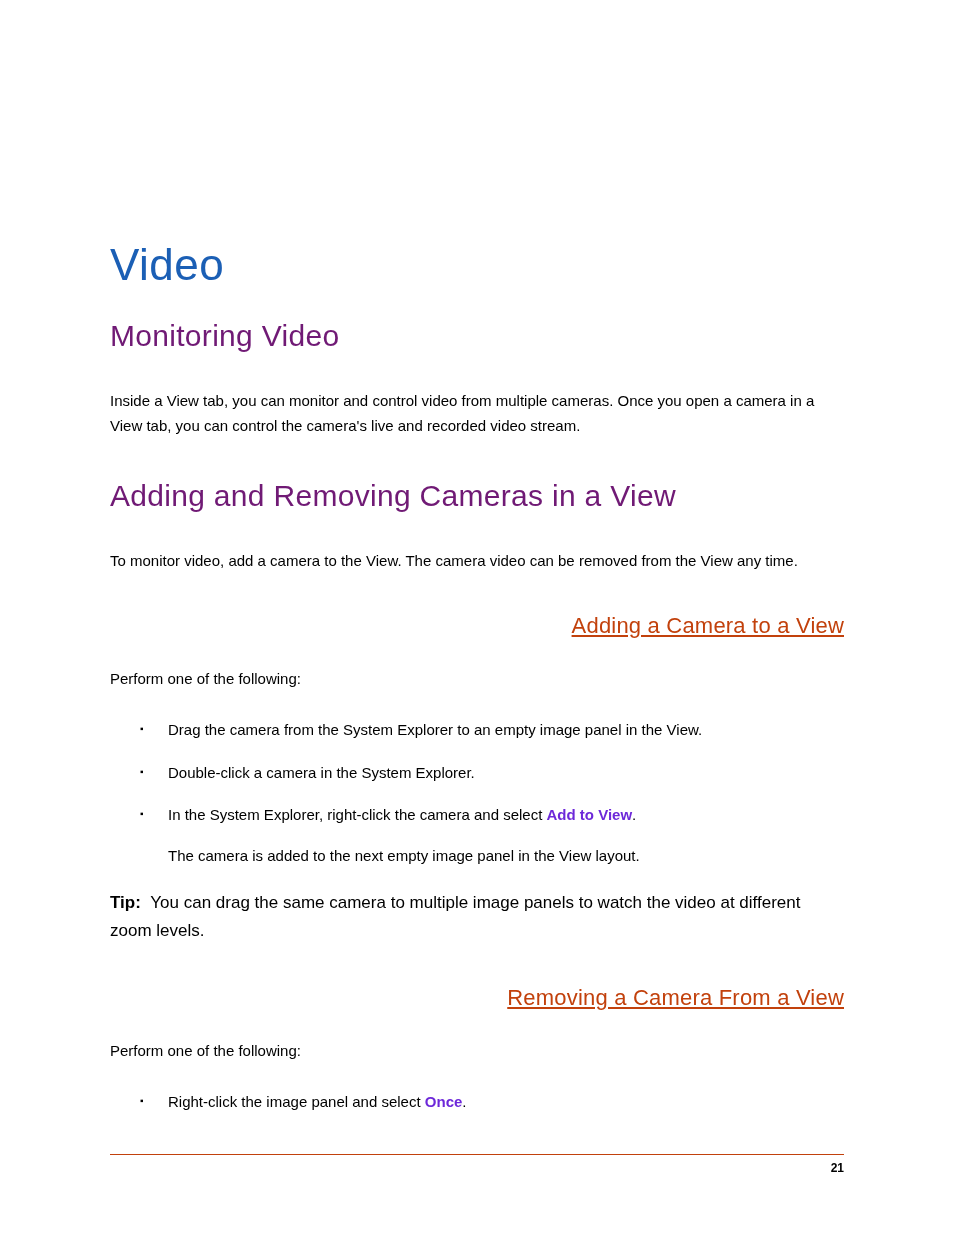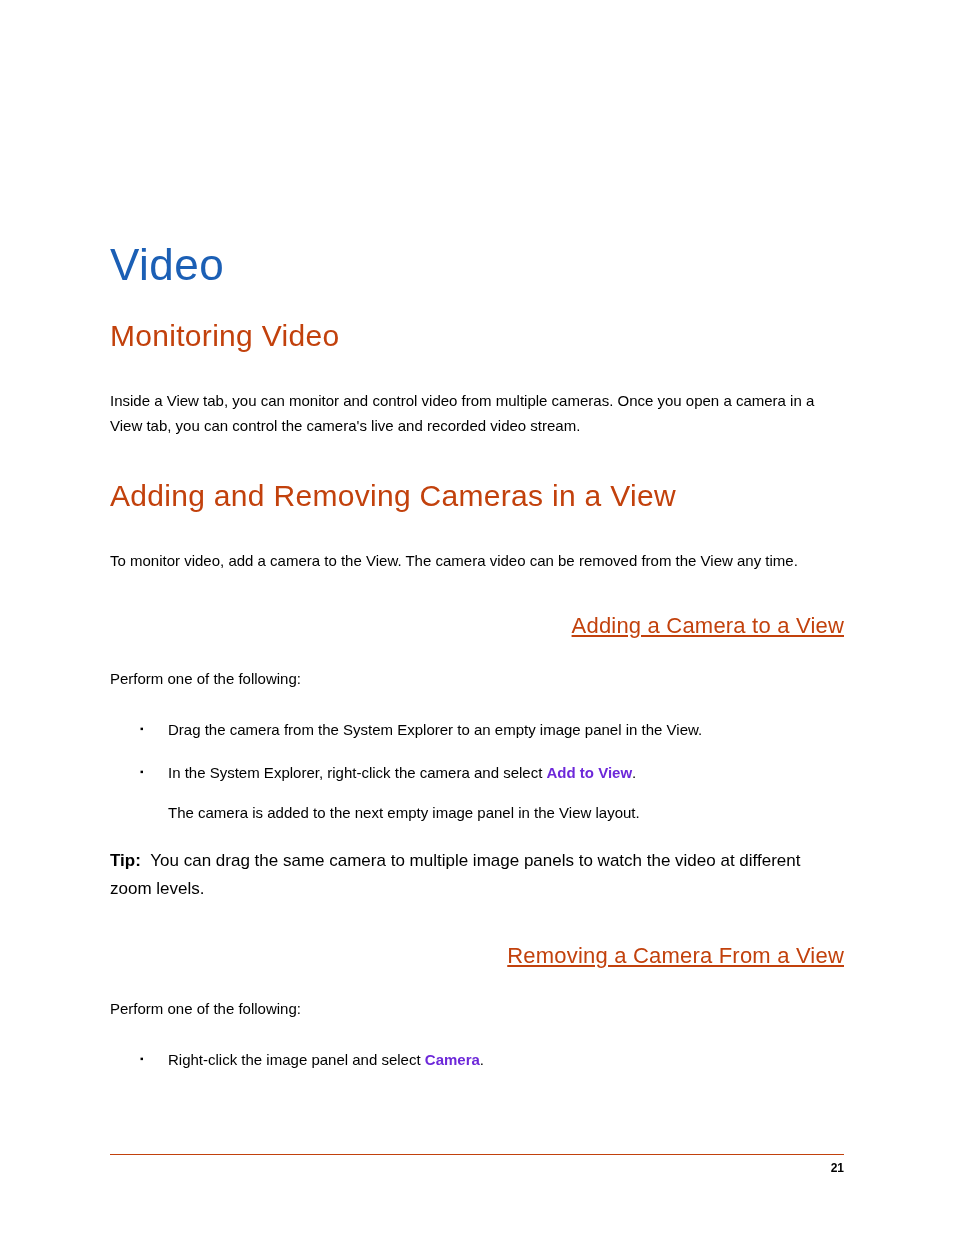--- a/index.html
+++ b/index.html
@@ -22,21 +22,21 @@
     font-weight: 300;
     color: #1b5fb5;
     font-size: 44px;
     margin-top: 130px;
     margin-bottom: 29px;
     letter-spacing: 0.5px;
   }
   .h2 {
     font-family: "Century Gothic", "Segoe UI", Arial, sans-serif;
     font-weight: 300;
-    color: #c2410c;
+    color: #701a75;
     font-size: 30px;
     margin-top: 10px;
     margin-bottom: 36px;
     letter-spacing: 0.3px;
   }
   .h3 {
     font-family: "Century Gothic", "Segoe UI", Arial, sans-serif;
     font-weight: 300;
     color: #c2410c;
     font-size: 22px;
@@ -117,36 +117,37 @@
   <div class="body-text">Inside a View tab, you can monitor and control video from multiple cameras. Once you open a camera in a View tab, you can control the camera's live and recorded video stream.</div>
 
   <div class="h2">Adding and Removing Cameras in a View</div>
   <div class="body-text">To monitor video, add a camera to the View. The camera video can be removed from the View any time.</div>
 
   <div class="h3">Adding a Camera to a View</div>
   <div class="intro-text">Perform one of the following:</div>
 
   <ul class="bullets">
     <li>Drag the camera from the System Explorer to an empty image panel in the View.</li>
+    <li>Double-click a camera in the System Explorer.</li>
     <li>
       <span>In the System Explorer, right-click the camera and select </span><span class="bold-link">Add to View</span><span>.</span>
       <div class="sub-note">The camera is added to the next empty image panel in the View layout.</div>
     </li>
   </ul>
 
   <div class="tip-line">
     <span class="tip-label">Tip:</span>&nbsp;&nbsp;<span>You can drag the same camera to multiple image panels to watch the video at different zoom levels.</span>
   </div>
 
   <div class="h3">Removing a Camera From a View</div>
   <div class="intro-text">Perform one of the following:</div>
 
   <ul class="bullets">
     <li>
-      <span>Right-click the image panel and select </span><span class="bold-link">Camera</span><span>.</span>
+      <span>Right-click the image panel and select </span><span class="bold-link">Once</span><span>.</span>
     </li>
   </ul>
 
 </div>
 
 <div class="footer">
   <span>21</span>
 </div>
 
 </body></html>

